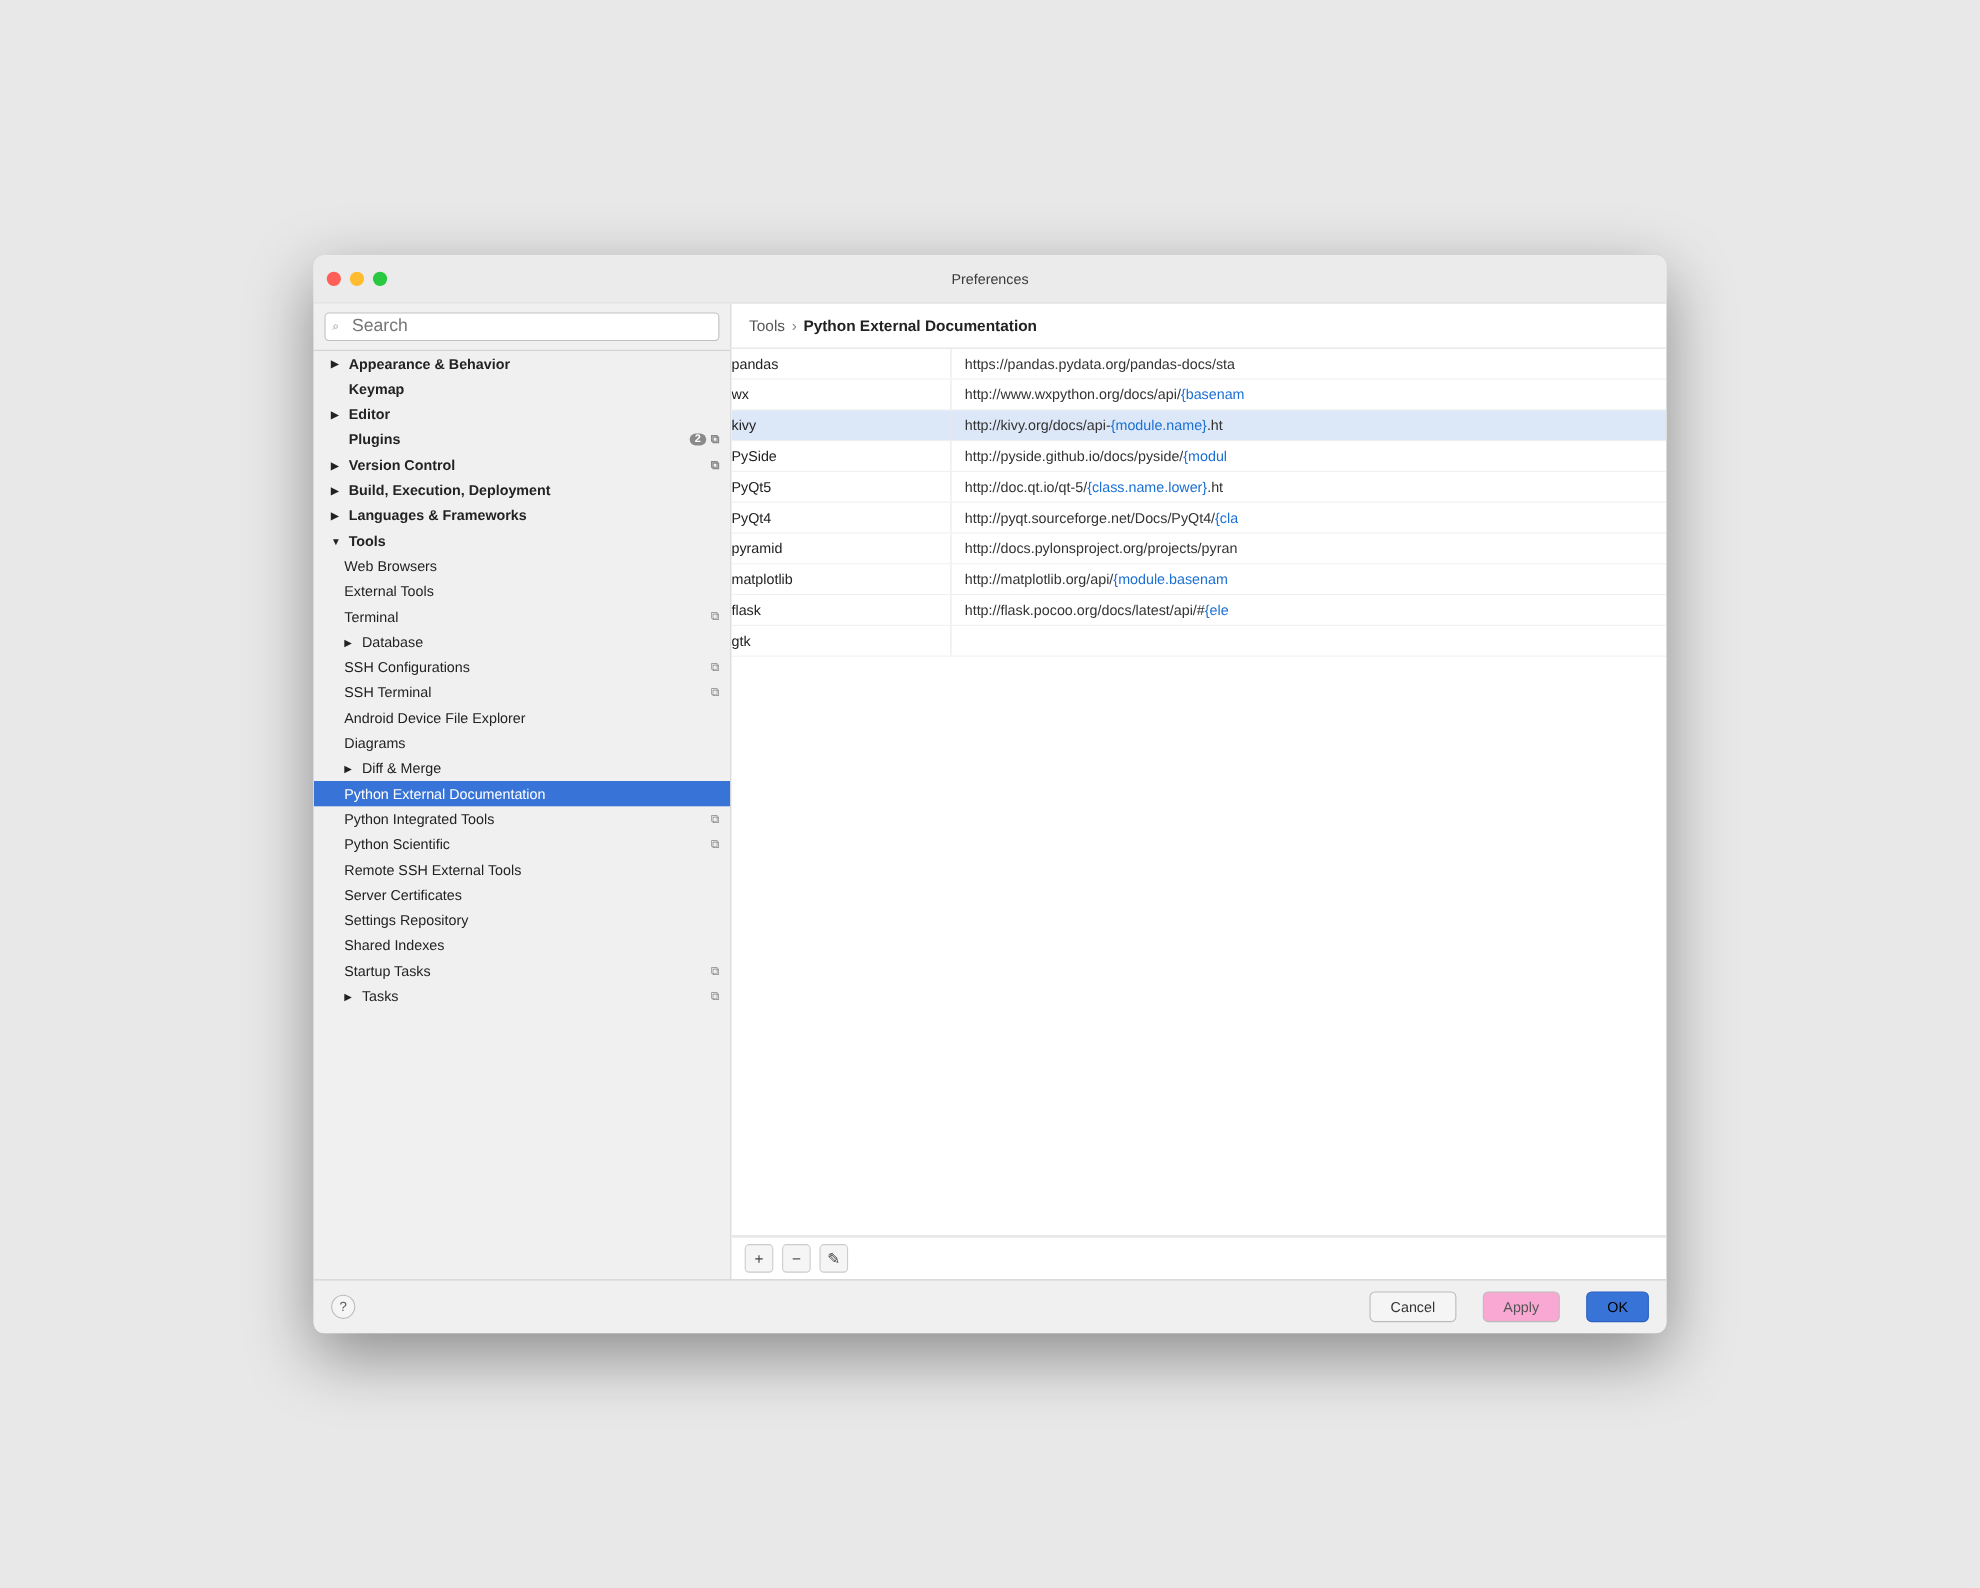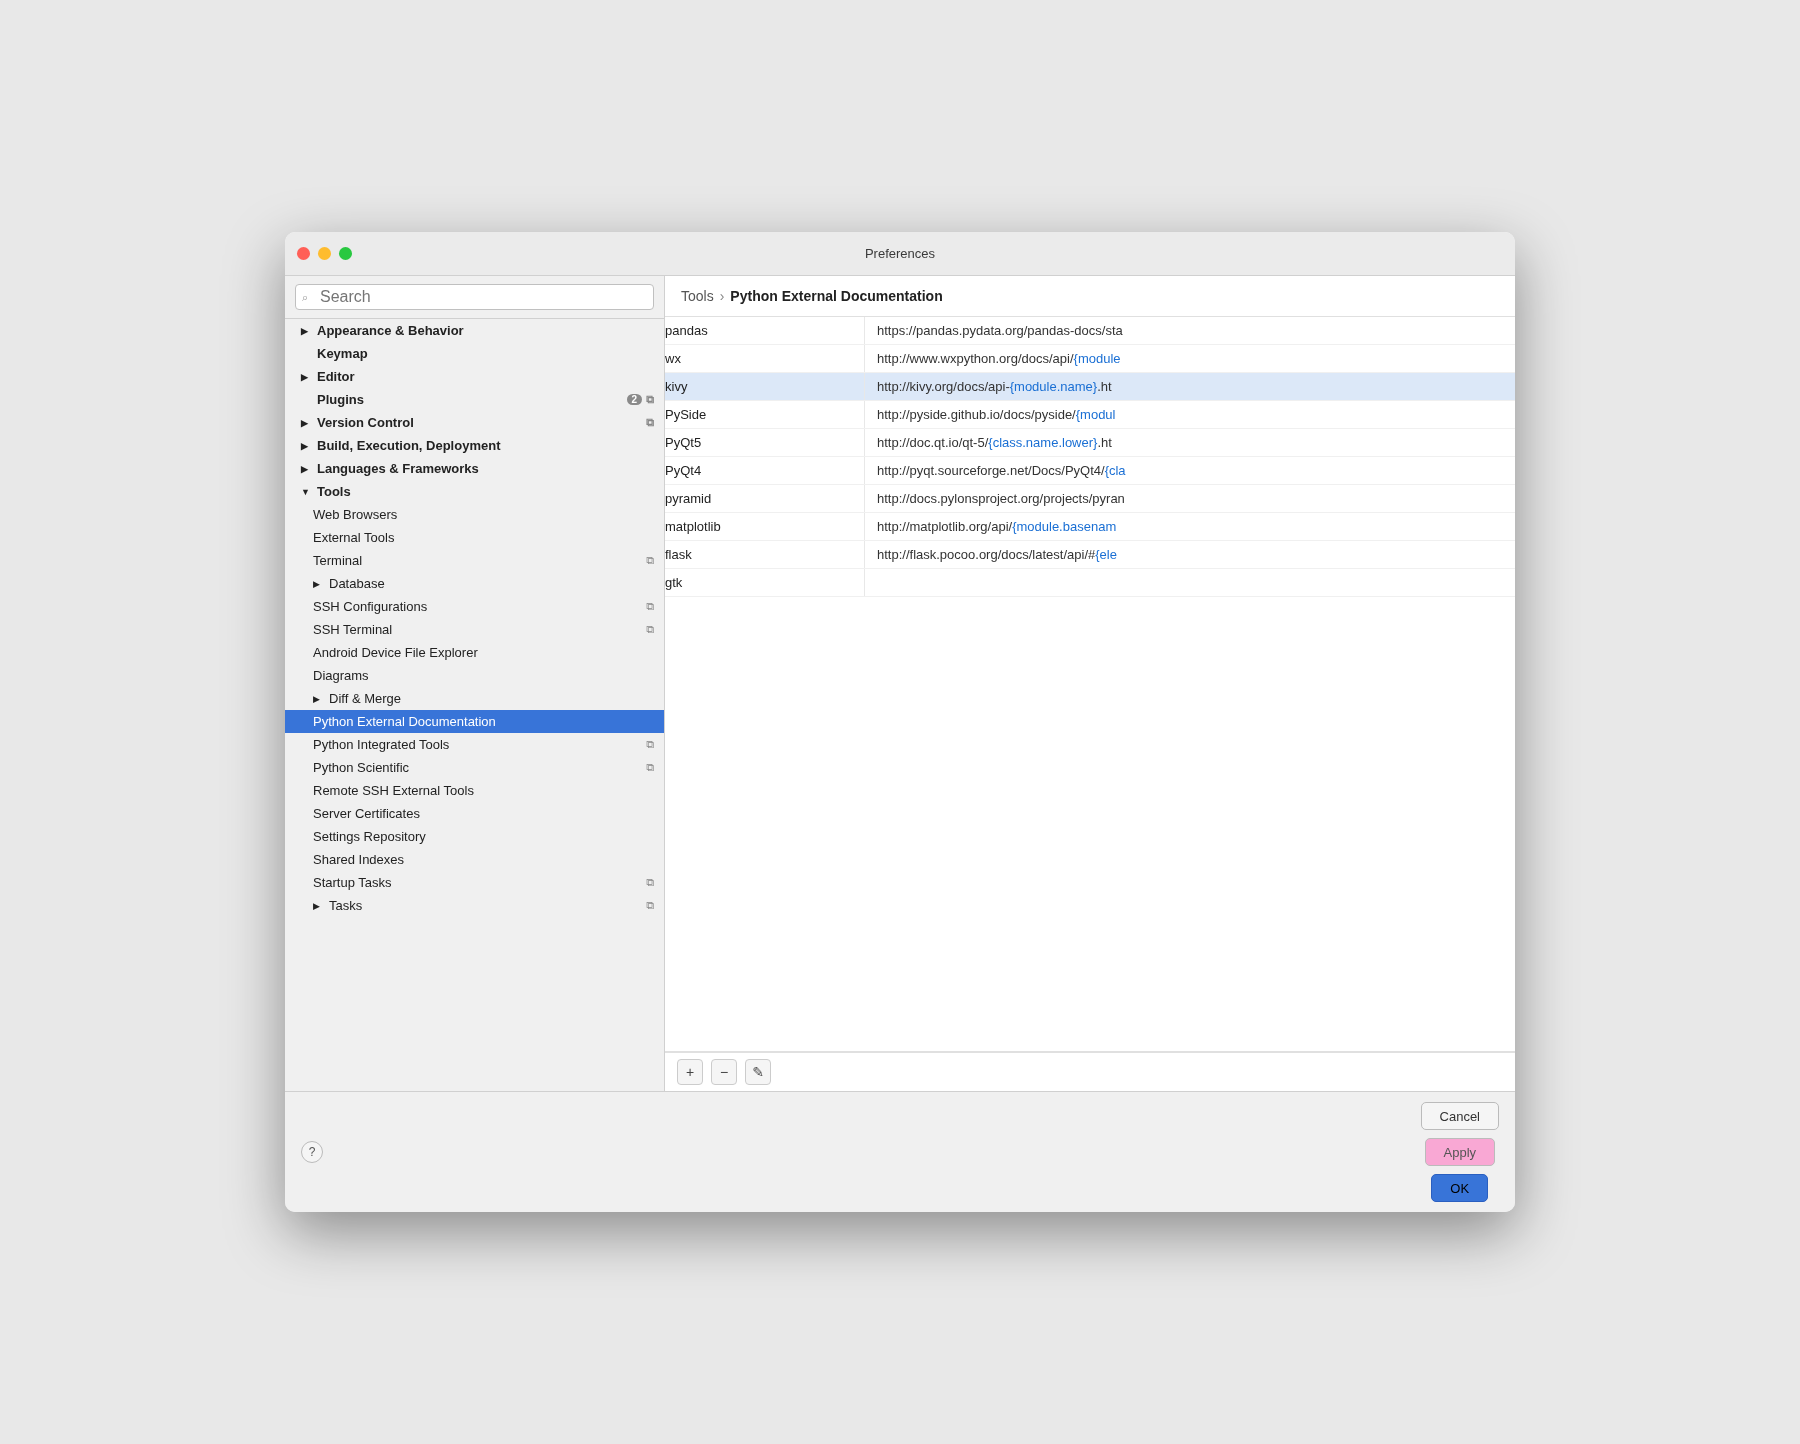--- a/index.html
+++ b/index.html
@@ -221,23 +221,22 @@
       padding: 10px 16px;
       background: #f0f0f0;
       border-top: 1px solid #d0d0d0;
       display: flex;
       align-items: center;
       justify-content: space-between;
       flex-shrink: 0;
     }
     .footer-right {
       display: flex;
-      gap: 8px;
-      align-items: center;
-      flex-direction: column;
+      gap: 24px;
+      align-items: center;
     }
     .help-btn {
       width: 22px;
       height: 22px;
       border-radius: 50%;
       border: 1px solid #bbb;
       background: #f5f5f5;
       cursor: pointer;
       display: flex;
       align-items: center;
@@ -433,21 +432,21 @@
 
       <div class="table-area">
 
         <div class="table-row">
           <div class="col-name">pandas</div>
           <div class="col-url">https://pandas.pydata.org/pandas-docs/sta</div>
         </div>
 
         <div class="table-row">
           <div class="col-name">wx</div>
-          <div class="col-url">http://www.wxpython.org/docs/api/<span class="blue-part">{module</span></div>
+          <div class="col-url">http://www.wxpython.org/docs/api/<span class="blue-part">{basenam</span></div>
         </div>
 
         <div class="table-row selected">
           <div class="col-name">kivy</div>
           <div class="col-url">http://kivy.org/docs/api-<span class="blue-part">{module.name}</span>.ht</div>
         </div>
 
         <div class="table-row">
           <div class="col-name">PySide</div>
           <div class="col-url">http://pyside.github.io/docs/pyside/<span class="blue-part">{modul</span></div>

